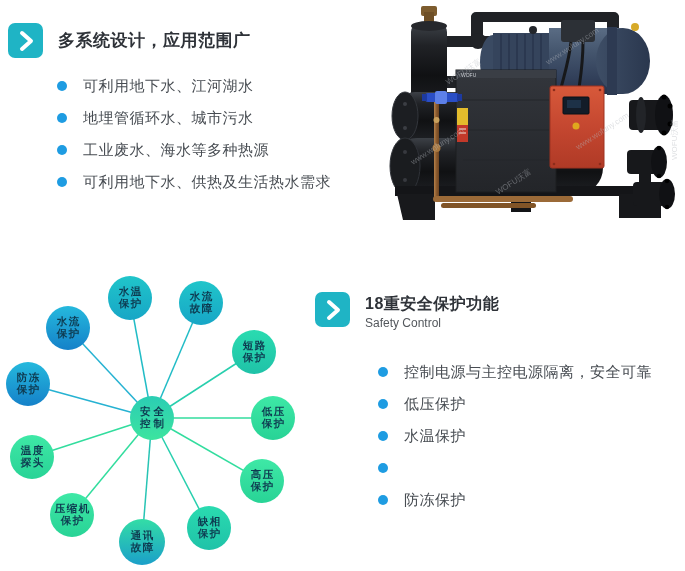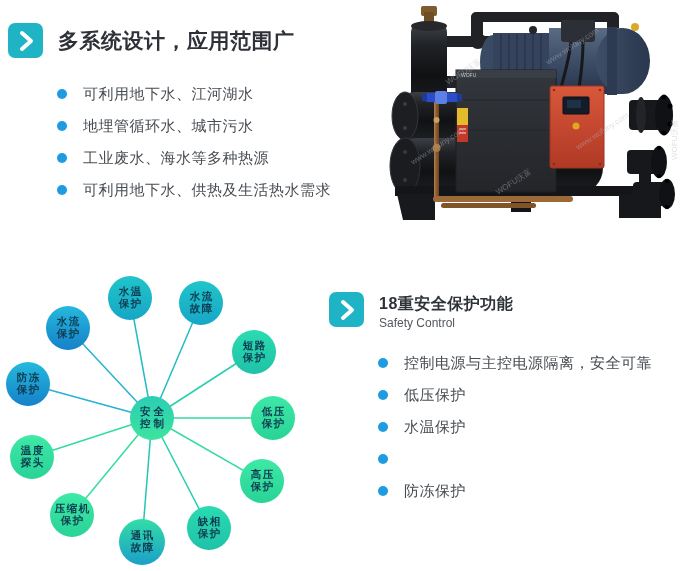--- a/index.html
+++ b/index.html
@@ -7,21 +7,21 @@
     width:685px;height:571px;position:relative;overflow:hidden;
     background:#ffffff;font-family:"Liberation Sans","DejaVu Sans",sans-serif;
   }
   .section-header{position:absolute;display:flex;align-items:flex-start;}
   .hdr-icon{
     width:35px;height:35px;border-radius:7px;background:#1fb4c5;
     display:flex;align-items:center;justify-content:center;flex:0 0 35px;
   }
   .hdr-text{margin-left:15px;}
   .hdr-title{
-    font-size:21px;font-weight:bold;color:#2e3238;letter-spacing:0.5px;
+    font-size:17px;font-weight:bold;color:#2e3238;letter-spacing:0.5px;
     line-height:20px;
   }
   #sec1 .hdr-title{line-height:35px;}
   .hdr-sub{font-size:12px;color:#53575c;line-height:18px;}
   ul.bullets{list-style:none;margin:0;padding:0;position:absolute;}
   ul.bullets li{
     height:32px;display:flex;align-items:center;white-space:nowrap;
   }
   .dot{width:10px;height:10px;border-radius:50%;background:#1e9ce2;flex:0 0 10px;}
   .bullet-text{margin-left:16px;font-size:15px;color:#474c52;letter-spacing:0.5px;}
@@ -36,21 +36,21 @@
 <div class="section-header" id="sec1" style="left:8px;top:23px;">
   <div class="hdr-icon">
     <svg width="22" height="22" viewBox="0 0 22 22">
       <polyline points="7,3 16,11 7,19" fill="none" stroke="#ffffff" stroke-width="4" stroke-linecap="round" stroke-linejoin="round"></polyline>
     </svg>
   </div>
   <div class="hdr-text">
     <div class="hdr-title">多系统设计，应用范围广</div>
   </div>
 </div>
-<ul class="bullets" style="left:57px;top:78px;">
+<ul class="bullets" style="left:57px;top:70px;">
     <li>
       <span class="dot"></span>
       <span class="bullet-text">可利用地下水、江河湖水</span>
     </li>
     <li>
       <span class="dot"></span>
       <span class="bullet-text">地埋管循环水、城市污水</span>
     </li>
     <li>
       <span class="dot"></span>
@@ -280,32 +280,32 @@
       <text x="72" text-anchor="middle" font-size="10.5" class="node-label" fill="#0e3a50" letter-spacing="1.5"><tspan x="72.75" y="249">压缩机</tspan><tspan x="72.75" y="261">保护</tspan></text>
       <circle cx="209" cy="265" r="22" fill="url(#g-tealgreen)"></circle>
       <text x="209" text-anchor="middle" font-size="10.5" class="node-label" fill="#0e3a50" letter-spacing="1.5"><tspan x="209.75" y="262">缺相</tspan><tspan x="209.75" y="274">保护</tspan></text>
       <circle cx="142" cy="279" r="23" fill="url(#g-greenblue)"></circle>
       <text x="142" text-anchor="middle" font-size="10.5" class="node-label" fill="#0e3a50" letter-spacing="1.5"><tspan x="142.75" y="276">通讯</tspan><tspan x="142.75" y="288">故障</tspan></text>
       <circle cx="152" cy="155" r="22" fill="url(#g-center)"></circle>
       <text x="152" text-anchor="middle" font-size="10.5" class="node-label" fill="#0e3a50" letter-spacing="3"><tspan x="153.5" y="152">安全</tspan><tspan x="153.5" y="164">控制</tspan></text>
     </svg>
 </div>
 
-<div class="section-header" id="sec2" style="left:329px;top:292px;">
+<div class="section-header" id="sec2" style="left:315px;top:292px;">
   <div class="hdr-icon">
     <svg width="22" height="22" viewBox="0 0 22 22">
       <polyline points="7,3 16,11 7,19" fill="none" stroke="#ffffff" stroke-width="4" stroke-linecap="round" stroke-linejoin="round"></polyline>
     </svg>
   </div>
   <div class="hdr-text" style="margin-top:2px;">
     <div class="hdr-title" style="font-size:16px;">18重安全保护功能</div>
     <div class="hdr-sub">Safety Control</div>
   </div>
 </div>
-<ul class="bullets" style="left:378px;top:347px;">
+<ul class="bullets" style="left:378px;top:356px;">
     <li>
       <span class="dot"></span>
       <span class="bullet-text">控制电源与主控电源隔离，安全可靠</span>
     </li>
     <li>
       <span class="dot"></span>
       <span class="bullet-text">低压保护</span>
     </li>
     <li>
       <span class="dot"></span>

